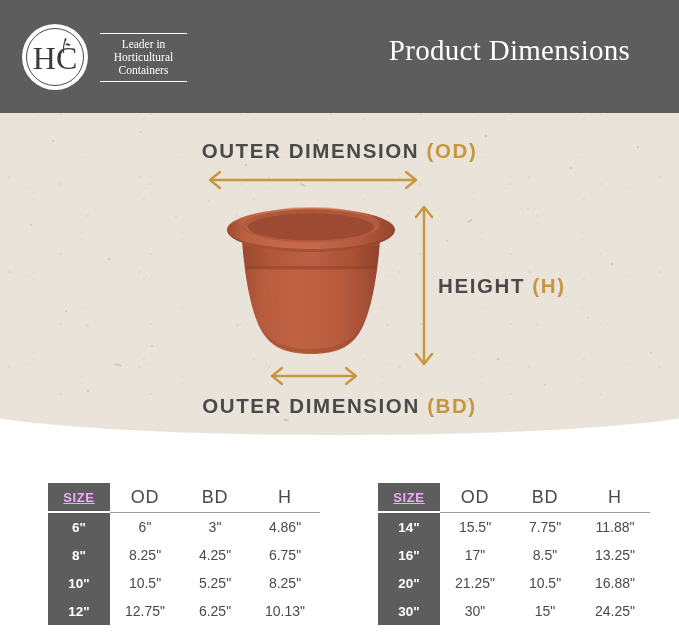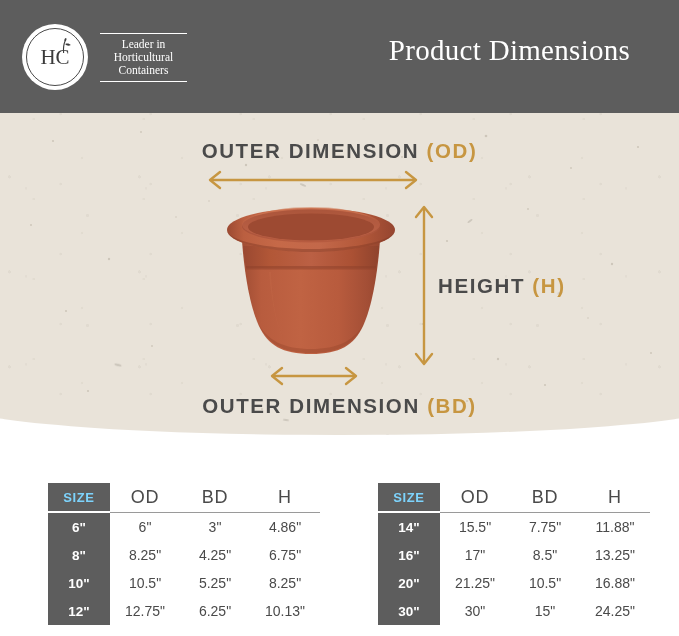--- a/index.html
+++ b/index.html
@@ -45,21 +45,21 @@
     border-radius: 50%;
     border: 1.5px solid #4a4a4a;
   }
   #logo-hc {
     position: absolute;
     left: 0; right: 0;
     top: 50%;
     transform: translateY(-46%);
     text-align: center;
     font-family: "Liberation Serif", serif;
-    font-size: 21px;
+    font-size: 32px;
     letter-spacing: 0px;
     color: #3b3b3b;
     line-height: 1;
   }
   #logo-sprout {
     position: absolute;
     left: 50%;
     top: 14px;
     transform: translateX(0px);
   }
@@ -168,25 +168,26 @@
     height: 28px;
     color: #4a4a4a;
   }
   .spec-table col.c-size { width: 62px; }
   .spec-table col.c-od   { width: 70px; }
   .spec-table col.c-bd   { width: 70px; }
   .spec-table col.c-h    { width: 70px; }
 
   .spec-table th.size-head {
     background: #5d5d5d;
-    color: #7dd3fc;
+    color: #f0abfc;
     font-weight: bold;
     font-size: 13px;
     letter-spacing: 0.6px;
     border-bottom: 2px solid #ffffff;
+    text-decoration: underline;
   }
   .spec-table th.col-head {
     color: #4a4a4a;
     font-weight: normal;
     font-size: 18px;
     letter-spacing: 0.8px;
     border-bottom: 1px solid #9a9a9a;
   }
   .spec-table td.size-cell {
     background: #5d5d5d;

